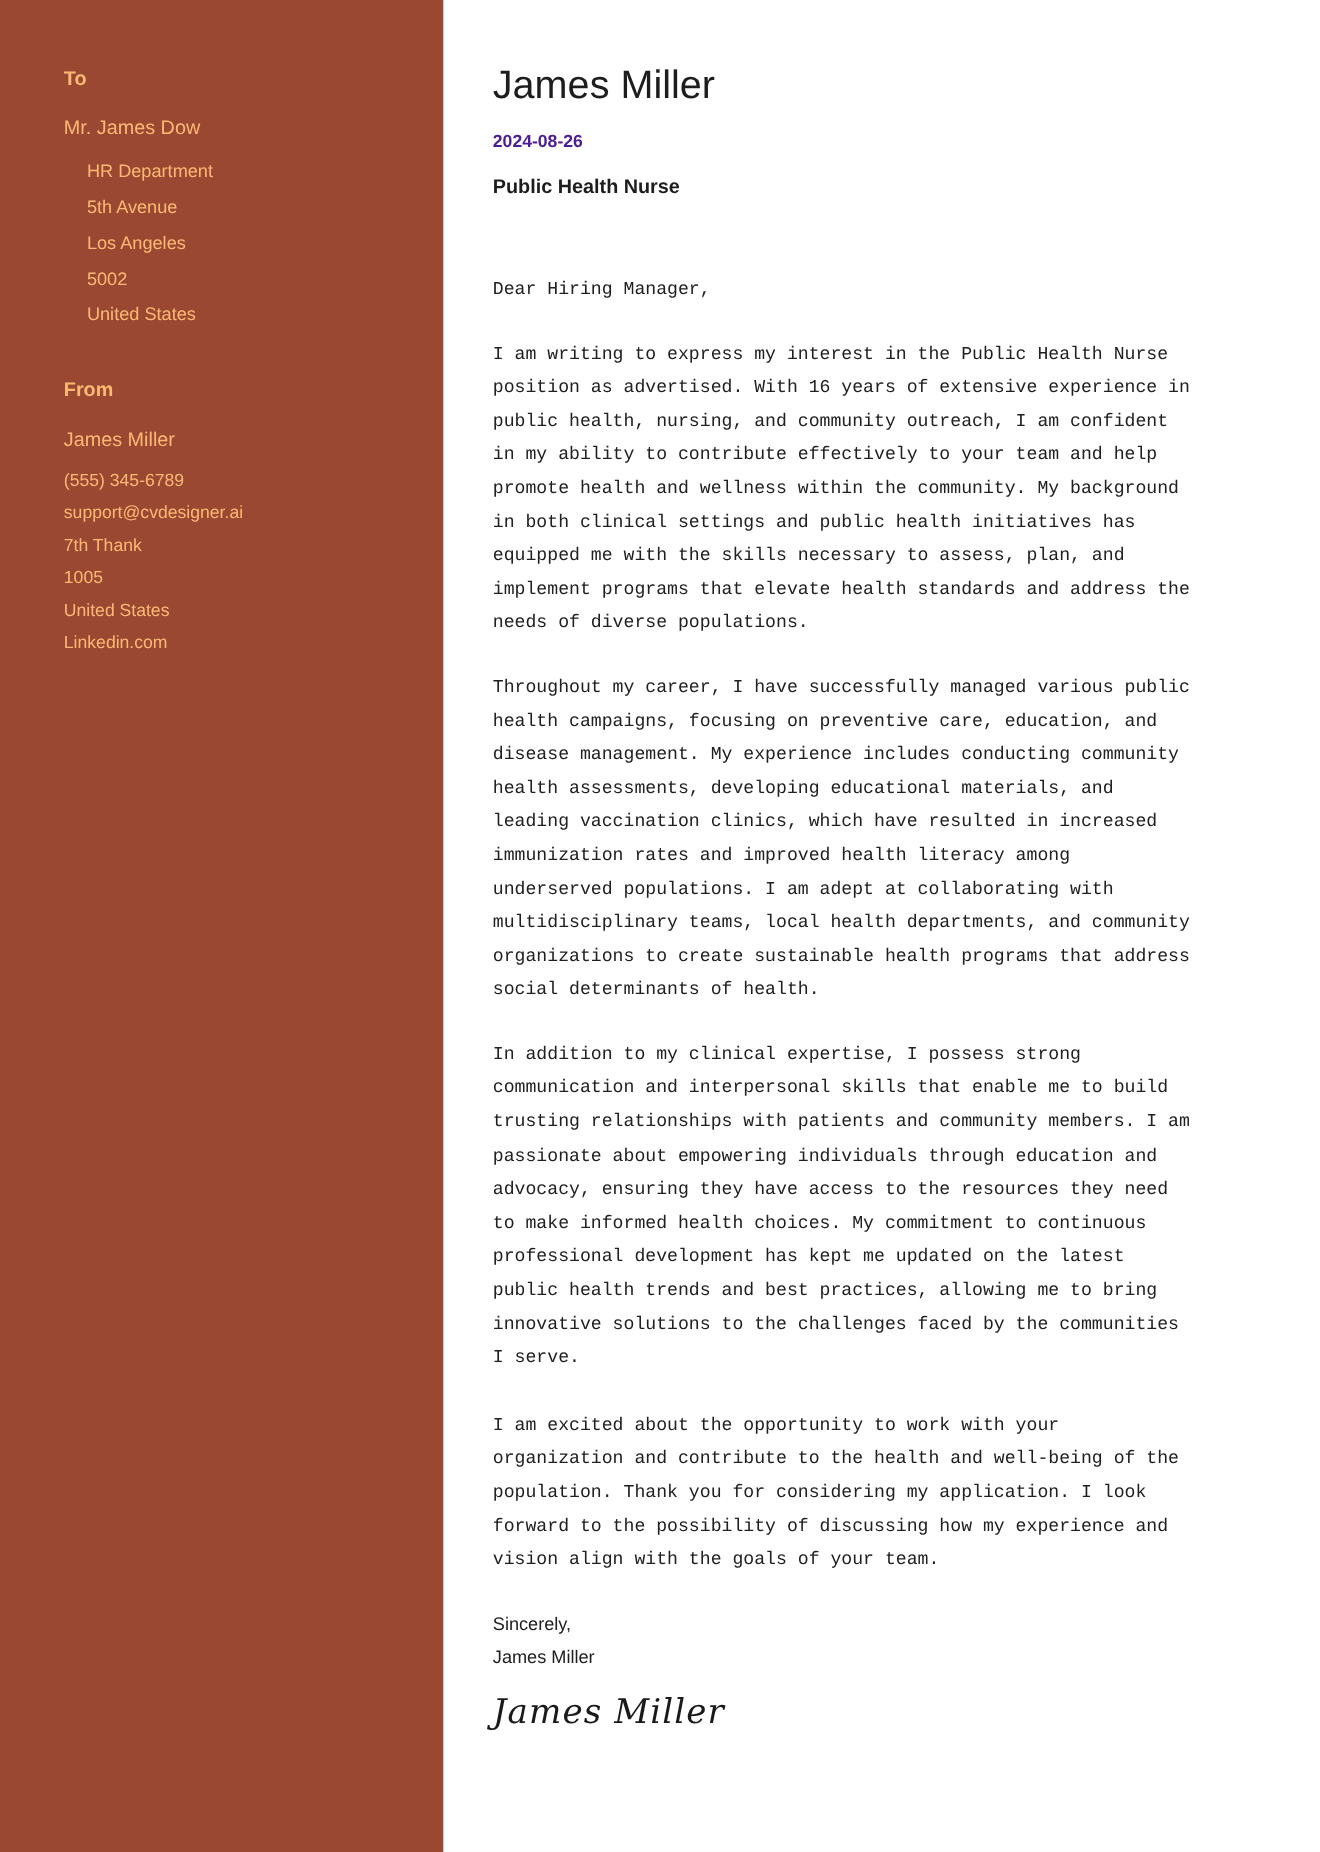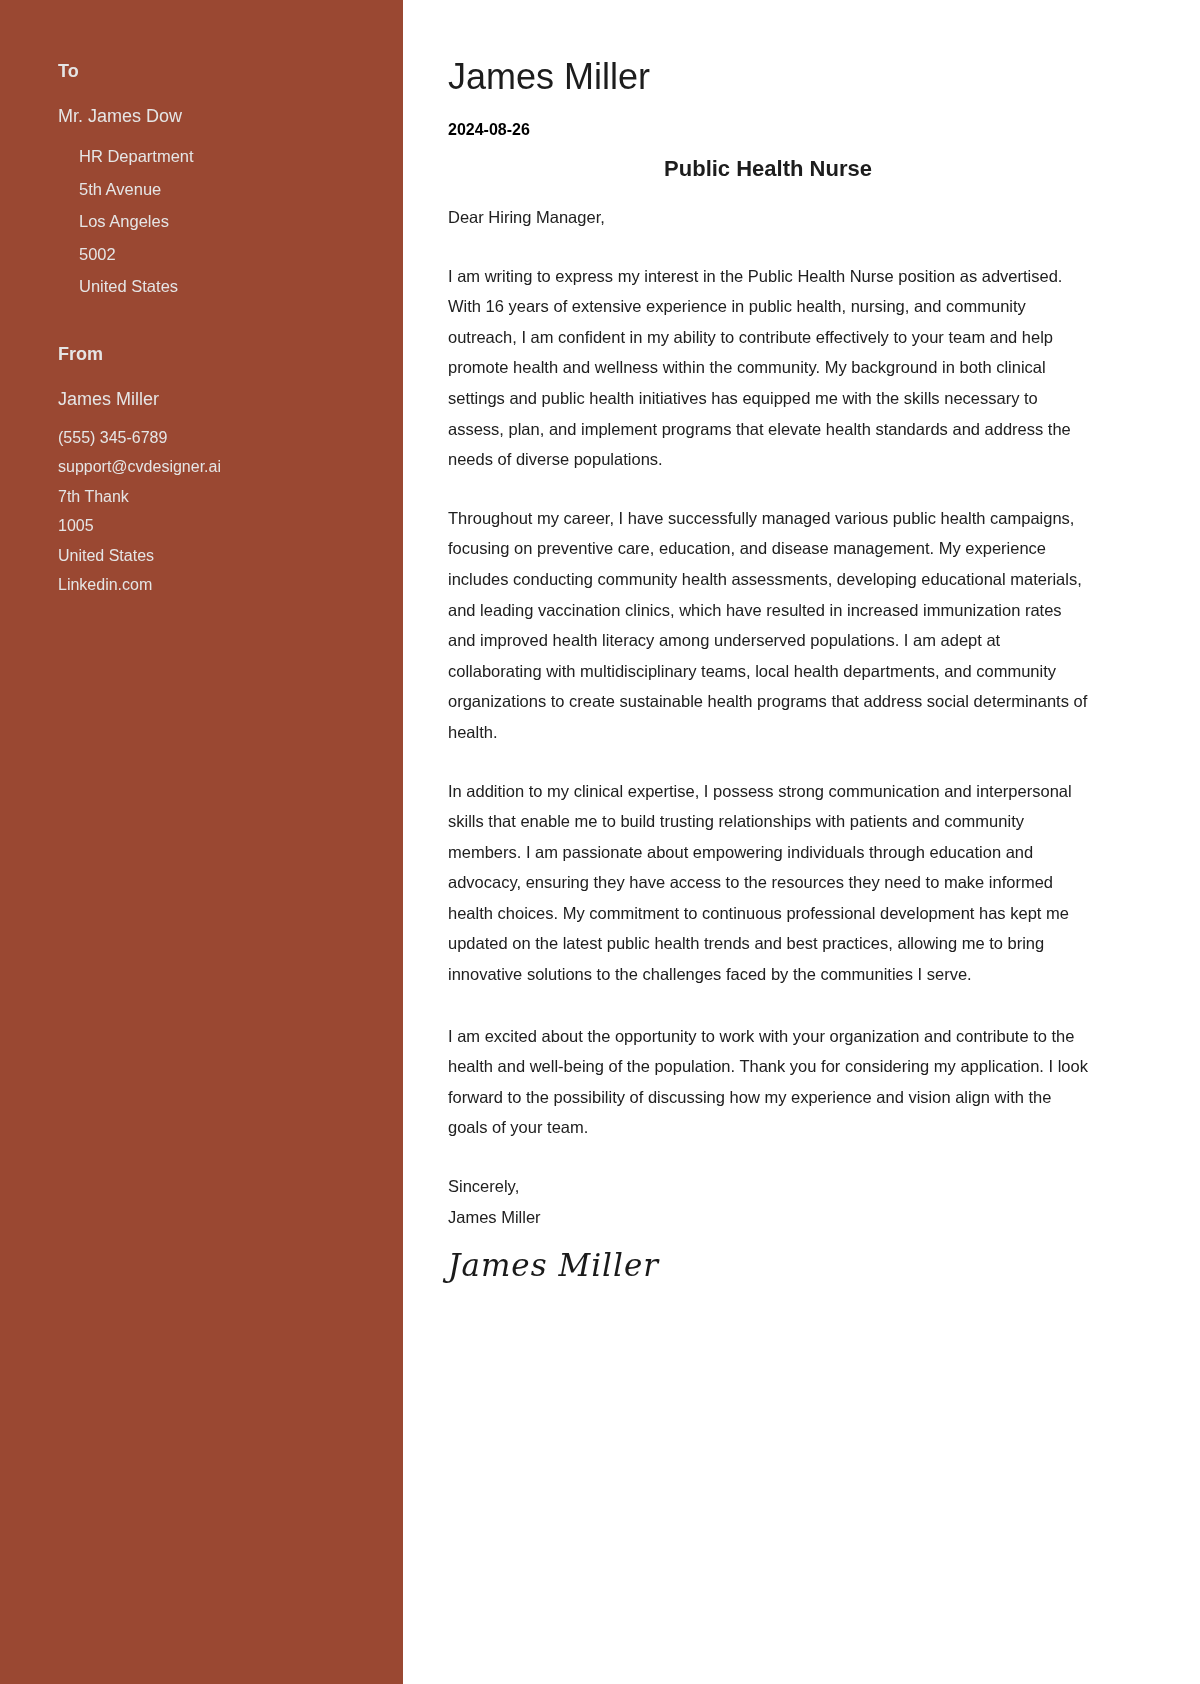--- a/index.html
+++ b/index.html
@@ -12,21 +12,21 @@
     font-family: "Liberation Sans", sans-serif;
     overflow: hidden;
   }
   
   .sidebar {
     position: absolute;
     left: 0; top: 0;
     width: 403px;
     height: 100%;
     background: #9A4832;
-    color: #e5e5e5;
+    color: #fdba74;
     padding: 60px 40px 0 58px;
   }
   .side-label {
     font-size: 18px;
     font-weight: 700;
     line-height: 22px;
     margin-bottom: 21px;
   }
   .side-name {
     font-size: 18px;
@@ -59,37 +59,37 @@
     font-size: 36px;
     font-weight: 400;
     line-height: 42px;
     color: #1d1d1d;
     margin-bottom: 13px;
   }
   .letter-date {
     font-size: 16px;
     font-weight: 700;
     line-height: 20px;
-    color: #000000;
+    color: #4c1d95;
     margin-bottom: 17px;
     margin-top: 22px;
   }
   .letter-job {
-    font-size: 22px;
+    font-size: 18px;
     font-weight: 700;
     line-height: 24px;
     color: #1d1d1d;
-    margin-bottom: 21px;
-    text-align: center;
+    margin-bottom: 67px;
   }
   .content p {
     font-size: 16.5px;
     line-height: 30.6px;
     margin-bottom: 28px;
     color: #202020;
+    font-family: Liberation Mono, monospace;
   }
   p.final-paragraph { margin-top: 31px; }
   .closing {
     font-size: 16.5px;
     line-height: 30.6px;
     margin-top: 4px;
     color: #202020;
   }
   .script-signature {
     margin-top: 15px;

